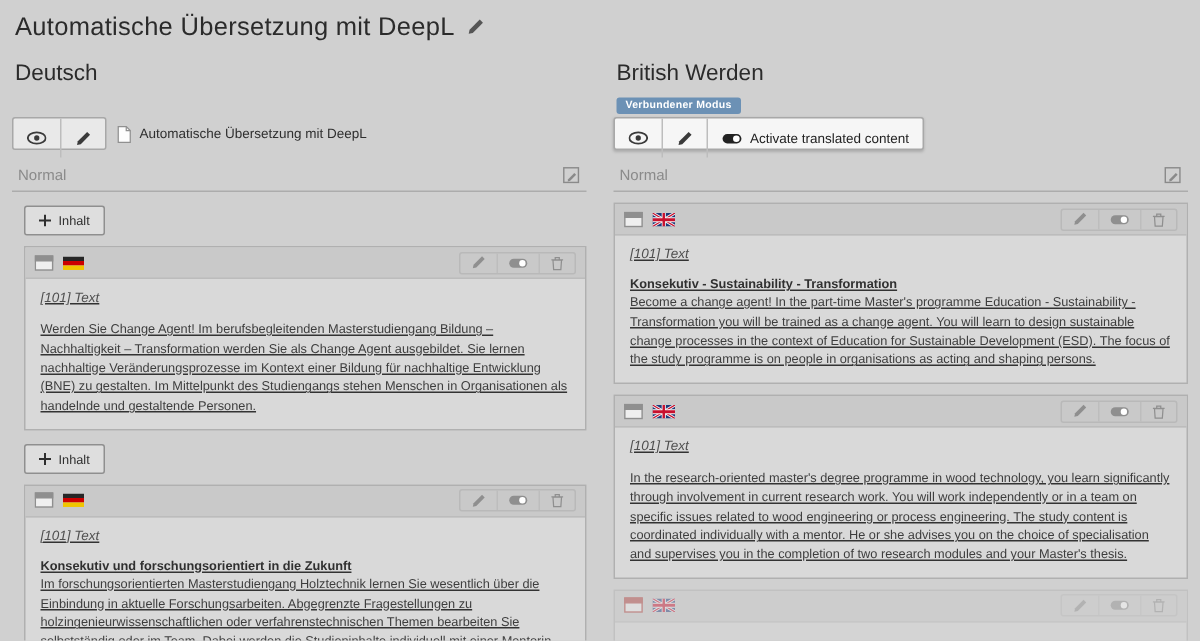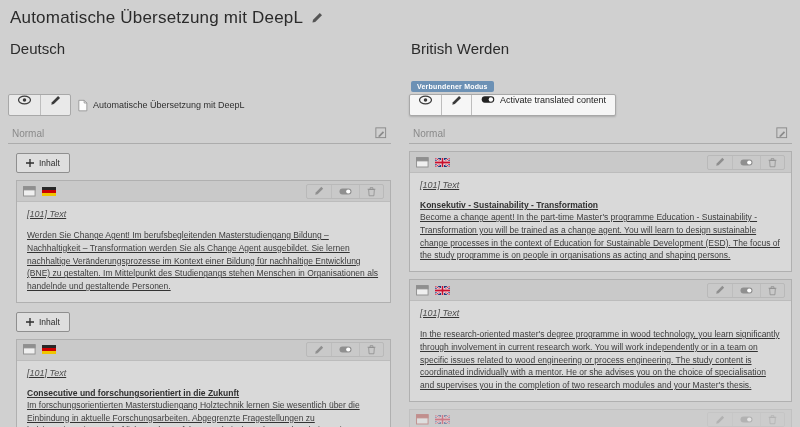--- a/index.html
+++ b/index.html
@@ -9,37 +9,37 @@
     font-family:"Liberation Sans","DejaVu Sans",sans-serif;
     color:#333;
   }
   
   .page-title-row { display:flex; align-items:center; gap:8px; padding:8px 0 10px 10px; }
   .page-title { font-size:17px; font-weight:400; color:#2b2b2b; letter-spacing:.2px; }
   .title-edit { cursor:pointer; display:inline-flex; }
 
   .columns { display:grid; grid-template-columns:1fr 1fr; gap:18px; padding:0 8px; }
 
-  .col-heading { font-size:15px; color:#2b2b2b; margin:2px 0 18px 2px; }
+  .col-heading { font-size:15px; color:#2b2b2b; margin:2px 0 2px 2px; }
   .badge-row { height:13px; margin:0 0 5px 2px; }
   .mode-badge {
     display:inline-block; background:#6c91b5; color:#fff; font-size:7px; font-weight:bold;
     padding:2px 6px 2px; border-radius:2px; letter-spacing:.2px;
   }
 
   
   .lang-toolbar { display:flex; align-items:center; gap:7px; height:24px; margin-bottom:4px; }
   .btn-group {
     display:inline-flex; align-items:stretch; background:#e9e9e9;
     border:1px solid #a8a8a8; border-radius:2px; height:22px;
   }
   .btn-group.raised { background:#f6f6f6; box-shadow:0 1px 2px rgba(0,0,0,.18); }
   .btn-group button {
-    display:flex; gap:5px; background:transparent; border:none;
-    border-right:1px solid #bdbdbd; padding:0 9px; cursor:pointer;
+    display:flex; align-items:center; gap:5px; background:transparent; border:none;
+    border-right:1px solid #bdbdbd; padding:13px 9px; cursor:pointer;
     font-family:inherit; font-size:9px; color:#333;
   }
   .btn-group button:last-child { border-right:none; }
   .record-ref { display:flex; align-items:center; gap:5px; font-size:9px; color:#2f2f2f; }
 
   
   .section-bar {
     display:flex; align-items:center; justify-content:space-between;
     margin-top:7px; padding:3px 4px 4px 4px; font-size:10px; color:#8a8a8a;
     border-bottom:1px solid #acacac;
@@ -257,21 +257,21 @@
             </button>
           <button style="color:#8f8f8f">
               <svg width="9" height="11" viewBox="0 0 12 13">
                 <use href="#i-trash"></use>
               </svg>
             </button>
         </span>
       </div>
       <div class="card-body">
         <div class="ce-type">[101] Text</div>
-        <div class="ce-title">Consecutive und forschungsorientiert in die Zukunft</div>
+        <div class="ce-title">Konsekutiv und forschungsorientiert in die Zukunft</div>
         <div class="ce-text">Im forschungsorientierten Masterstudiengang Holztechnik lernen Sie wesentlich über die Einbindung in aktuelle Forschungsarbeiten. Abgegrenzte Fragestellungen zu holzingenieurwissenschaftlichen oder verfahrenstechnischen Themen bearbeiten Sie selbstständig oder im Team. Dabei werden die Studieninhalte individuell mit einer Mentorin bzw. einem Mentor abgestimmt. Sie bzw. er berät Sie bei der Belegung von Vertiefungsrichtungen und betreut Sie bei der Bearbeitung von zwei Forschungsmodulen sowie Ihrer Masterarbeit.</div>
       </div>
     </div>
 
     
   </div>
 
   <div class="col-right">
     <div class="col-heading">British Werden</div>
     <div class="badge-row">

